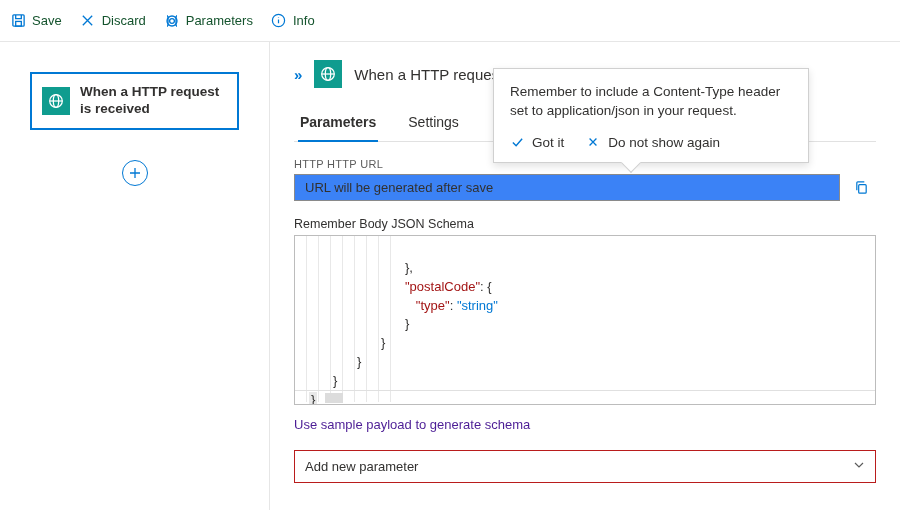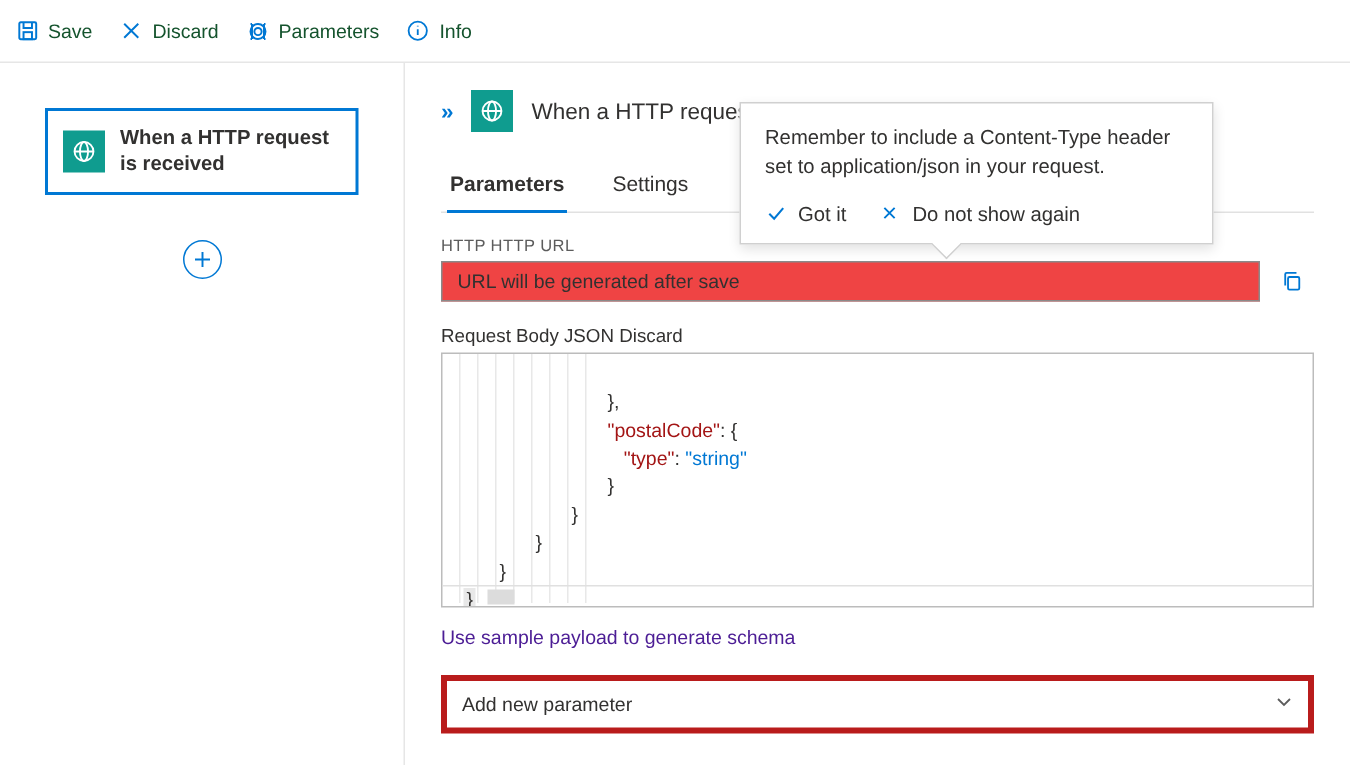--- a/index.html
+++ b/index.html
@@ -26,36 +26,36 @@
   .panel-header { display: flex; align-items: center; gap: 12px; }
   .collapse { color: #0078d4; font-size: 15px; font-weight: 700; cursor: pointer; }
   .panel-title { font-size: 15px; }
 
   .tabs { display: flex; gap: 28px; margin-top: 18px; padding-left: 4px; border-bottom: 1px solid #e1e1e1; }
   .tab { padding: 8px 2px 10px; font-size: 14px; cursor: pointer; color: #323130; }
   .tab.active { font-weight: 600; border-bottom: 2px solid #0078d4; margin-bottom: -1px; color: #323130; }
 
   .field-label { font-size: 11px; letter-spacing: 0.3px; color: #5c5c5c; margin-top: 16px; }
   .url-row { display: flex; align-items: stretch; margin-top: 4px; }
-  .url-box { flex: 1; background: #ef4444; border: 1px solid #8a8a8a; padding: 5px 10px; font-size: 13px; color: #323130; }
+  .url-box { flex: 1; background: #3b82f6; border: 1px solid #8a8a8a; padding: 5px 10px; font-size: 13px; color: #323130; }
   .copy-btn { width: 30px; display: flex; align-items: center; justify-content: center; color: #0078d4; cursor: pointer; margin-left: 6px; }
 
   .schema-label { font-size: 12.5px; color: #323130; margin-top: 16px; }
   .schema-box { border: 1px solid #bcbcbc; margin-top: 4px; height: 170px; overflow: hidden; font-family: Consolas, monospace; font-size: 13px; background: #fff; position: relative; }
   .gutter-lines { position: absolute; left: 0; top: 0; bottom: 2px; display: flex; }
   .gutter-lines span { width: 12px; border-right: 1px solid #e8e8e8; }
   .schema-code { padding: 4px 0 0 110px; line-height: 1.45; white-space: pre; }
   .k-key { color: #a31515; }
   .k-str { color: #0078d4; }
   .schema-scrollbar { position: absolute; bottom: 0; left: 0; right: 0; height: 14px; border-top: 1px solid #e0e0e0; display: flex; align-items: center; }
   .schema-scrollbar .thumb { width: 18px; height: 10px; background: #dcdcdc; margin-left: 30px; }
 
   .sample-link { color: #4c1d95; font-size: 13px; margin-top: 12px; display: inline-block; cursor: pointer; }
 
-  .param-select { border: 4px solid #b91c1c; margin-top: 18px; padding: 8px 10px; display: flex; align-items: center; justify-content: space-between; font-size: 13px; cursor: pointer; }
+  .param-select { border: 1px solid #b91c1c; margin-top: 18px; padding: 8px 10px; display: flex; align-items: center; justify-content: space-between; font-size: 13px; cursor: pointer; }
   .chev { color: #5c5c5c; }
 
   
   .callout { position: absolute; top: 68px; left: 493px; width: 316px; border: 1px solid #d0d0d0; background: #fff; box-shadow: 0 3px 8px rgba(0,0,0,0.12); padding: 14px 16px 12px; z-index: 10; }
   .callout-msg { font-size: 13.5px; color: #323130; line-height: 1.4; }
   .callout-actions { display: flex; gap: 22px; margin-top: 14px; }
   .callout-act { display: flex; align-items: center; gap: 8px; color: #323130; cursor: pointer; font-size: 13.5px; }
   .callout-act .aic { width: 14px; height: 14px; display: inline-flex; align-items: center; justify-content: center; }
   .callout-act .aic svg { stroke: #0078d4; }
   .callout-beak { position: absolute; left: 130px; bottom: -8px; width: 14px; height: 14px; background: #fff; border-right: 1px solid #d0d0d0; border-bottom: 1px solid #d0d0d0; transform: rotate(45deg); }
@@ -144,21 +144,21 @@
     <div class="url-row">
       <div class="url-box">URL will be generated after save</div>
       <div class="copy-btn">
         <svg width="15" height="15" viewBox="0 0 16 16" fill="none" stroke="#0078d4" stroke-width="1.3">
             <rect x="5" y="5" width="8" height="9" rx="1"></rect>
             <path d="M3 11V3a1 1 0 0 1 1-1h7"></path>
           </svg>
       </div>
     </div>
 
-    <div class="schema-label">Request Body JSON Discard</div>
+    <div class="schema-label">Remember Body JSON Schema</div>
     <div class="schema-box">
       <div class="gutter-lines">
         <span></span>
           <span></span>
           <span></span>
           <span></span>
           <span></span>
           <span></span>
           <span></span>
           <span></span>

